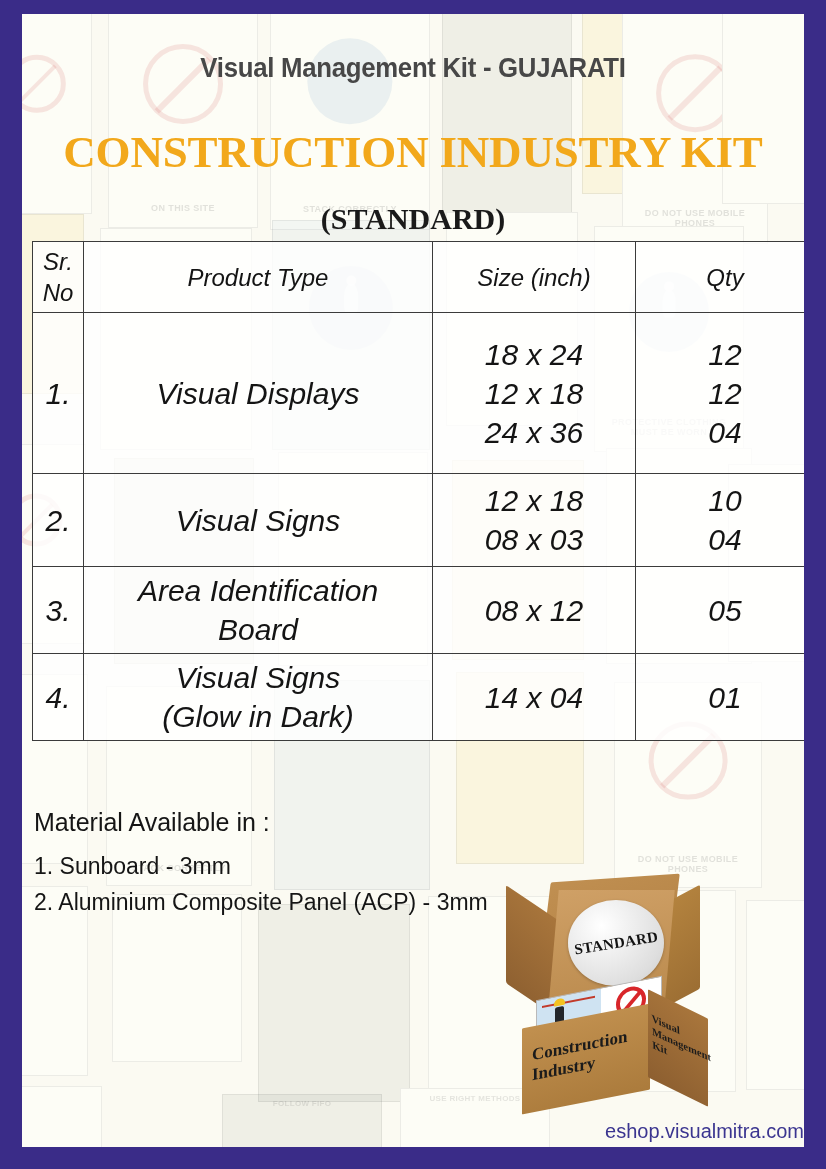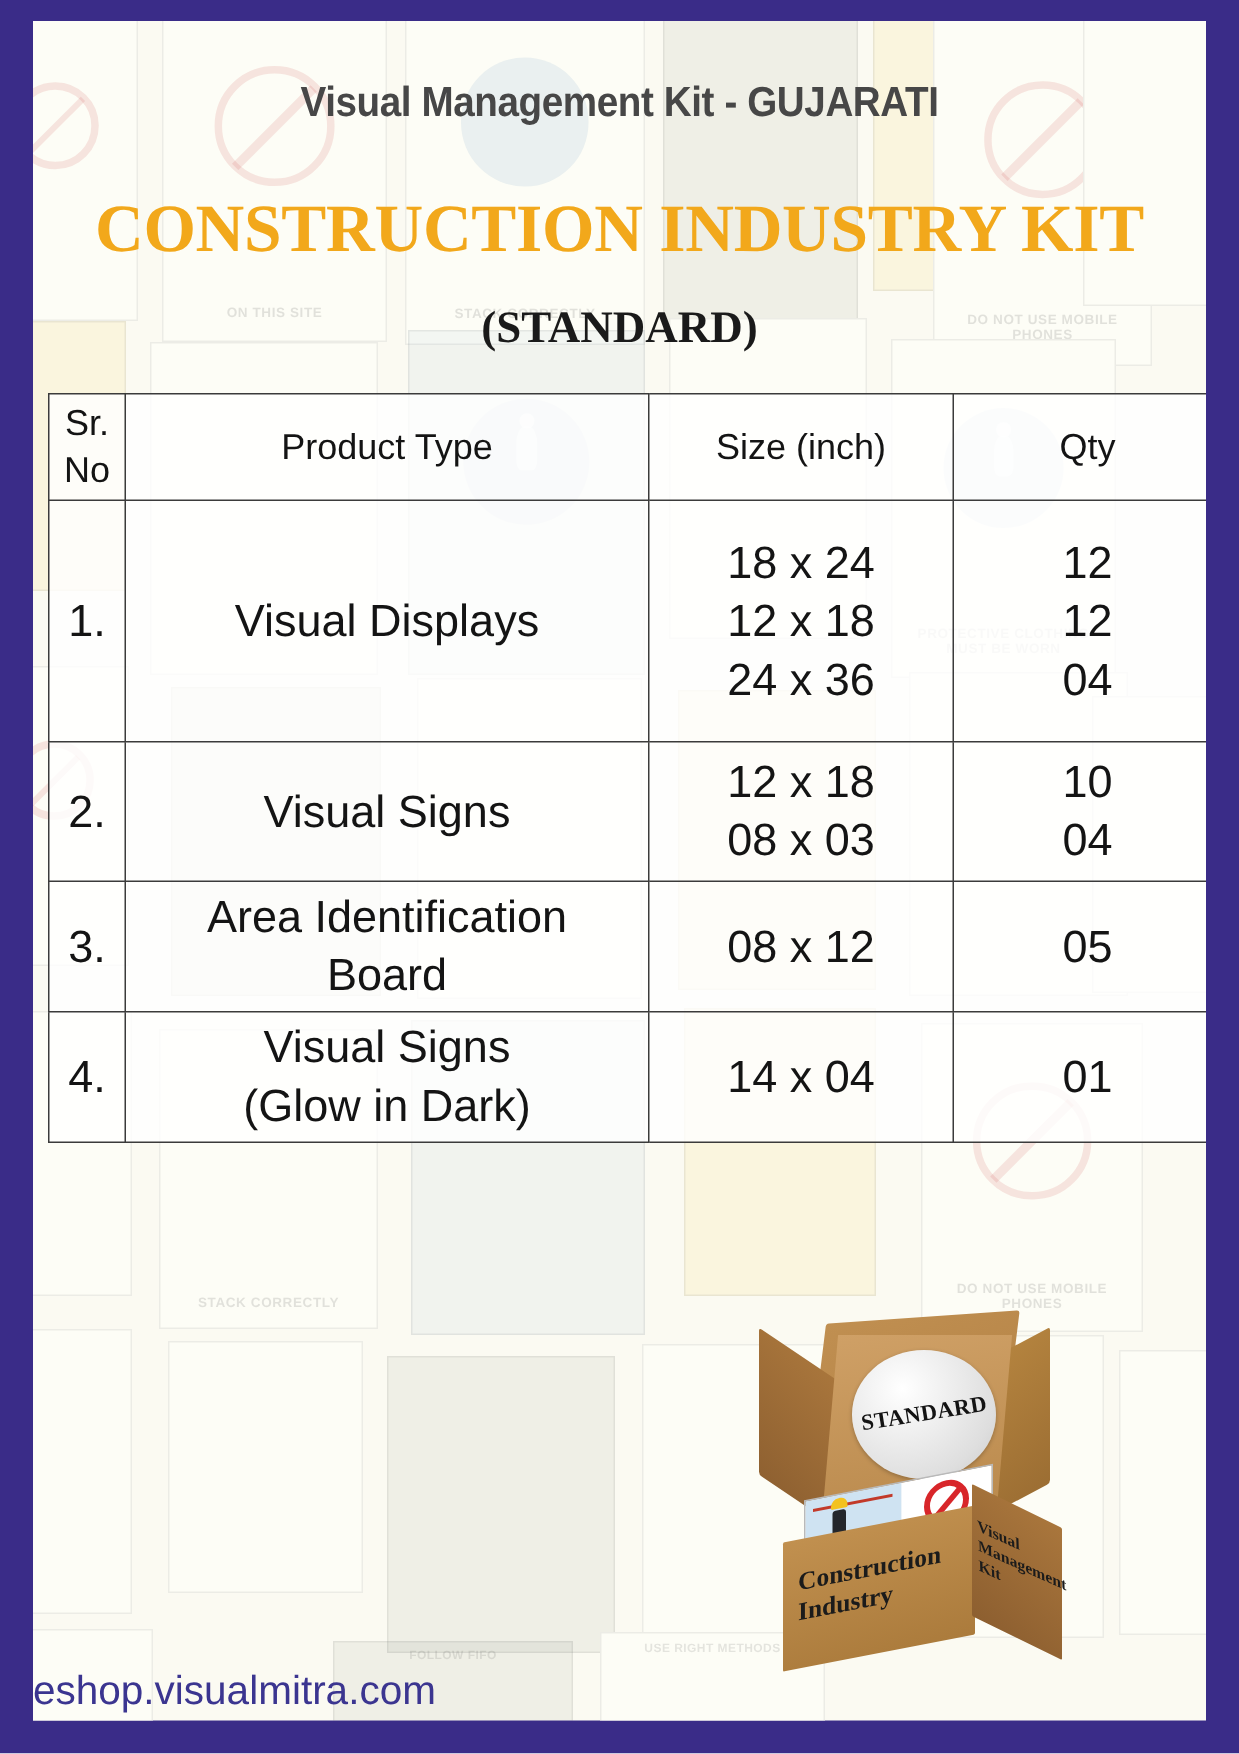--- a/index.html
+++ b/index.html
@@ -156,25 +156,26 @@
     font-family: "Liberation Serif", serif;
     font-size: 30px;
     font-weight: bold;
     color: #1a1a1a;
   }
 
   
   #kit-table {
     position: absolute;
     left: 10px;
-    top: 248px;
+    top: 227px;
     width: 762px;
     border-collapse: collapse;
     table-layout: fixed;
     background: rgba(255,255,255,0.80);
+    font-style: italic;
   }
   #kit-table td, #kit-table th {
     border: 1.5px solid #3b3b3b;
     text-align: center;
     vertical-align: middle;
     font-size: 30px;
     color: #141414;
     font-weight: normal;
     padding: 4px 2px;
     line-height: 1.30;
@@ -218,22 +219,22 @@
   #material .mat-item {
     font-size: 23px;
     margin-bottom: 9px;
   }
 
   
   #footer-url {
     position: absolute;
     left: 0; right: 0;
     bottom: 4px;
-    text-align: left;
-    font-size: 27px;
+    text-align: right;
+    font-size: 20px;
     color: #3b3590;
   }
 
   
   #kit-box {
     position: absolute;
     left: 470px;
     top: 862px;
     width: 220px;
     height: 250px;
@@ -517,20 +518,25 @@
         <tr class="r4">
           <td class="c-sr">4.</td>
           <td class="c-type multi">Visual Signs
 (Glow in Dark)</td>
           <td class="c-size multi">14 x 04</td>
           <td class="c-qty multi">01</td>
         </tr>
       </tbody>
     </table>
 
+    <div id="material">
+      <div class="mat-head">Material Available in :</div>
+      <div class="mat-item">1. Sunboard - 3mm</div>
+      <div class="mat-item">2. Aluminium Composite Panel  (ACP) - 3mm</div>
+    </div>
 
     <div id="kit-box">
       <div class="lid-back"></div>
       <div class="lid-left"></div>
       <div class="lid-right"></div>
       <div class="lid-inner"></div>
       <div class="disc">
         <span>STANDARD</span>
       </div>
       <div class="contents">

